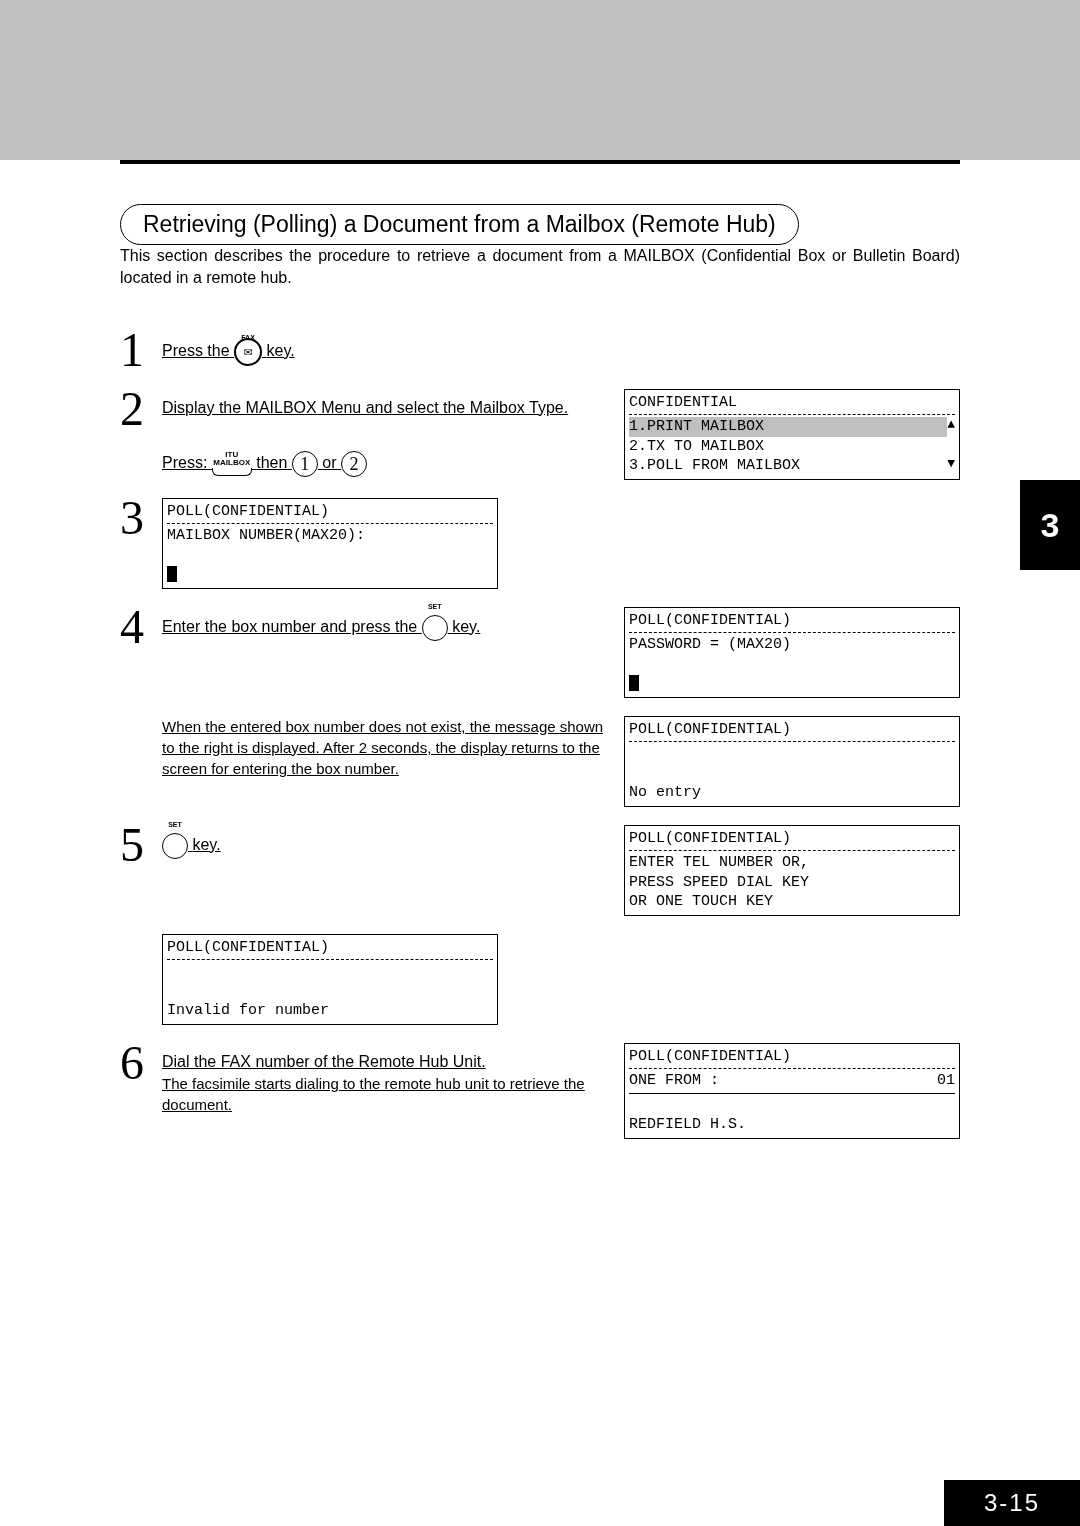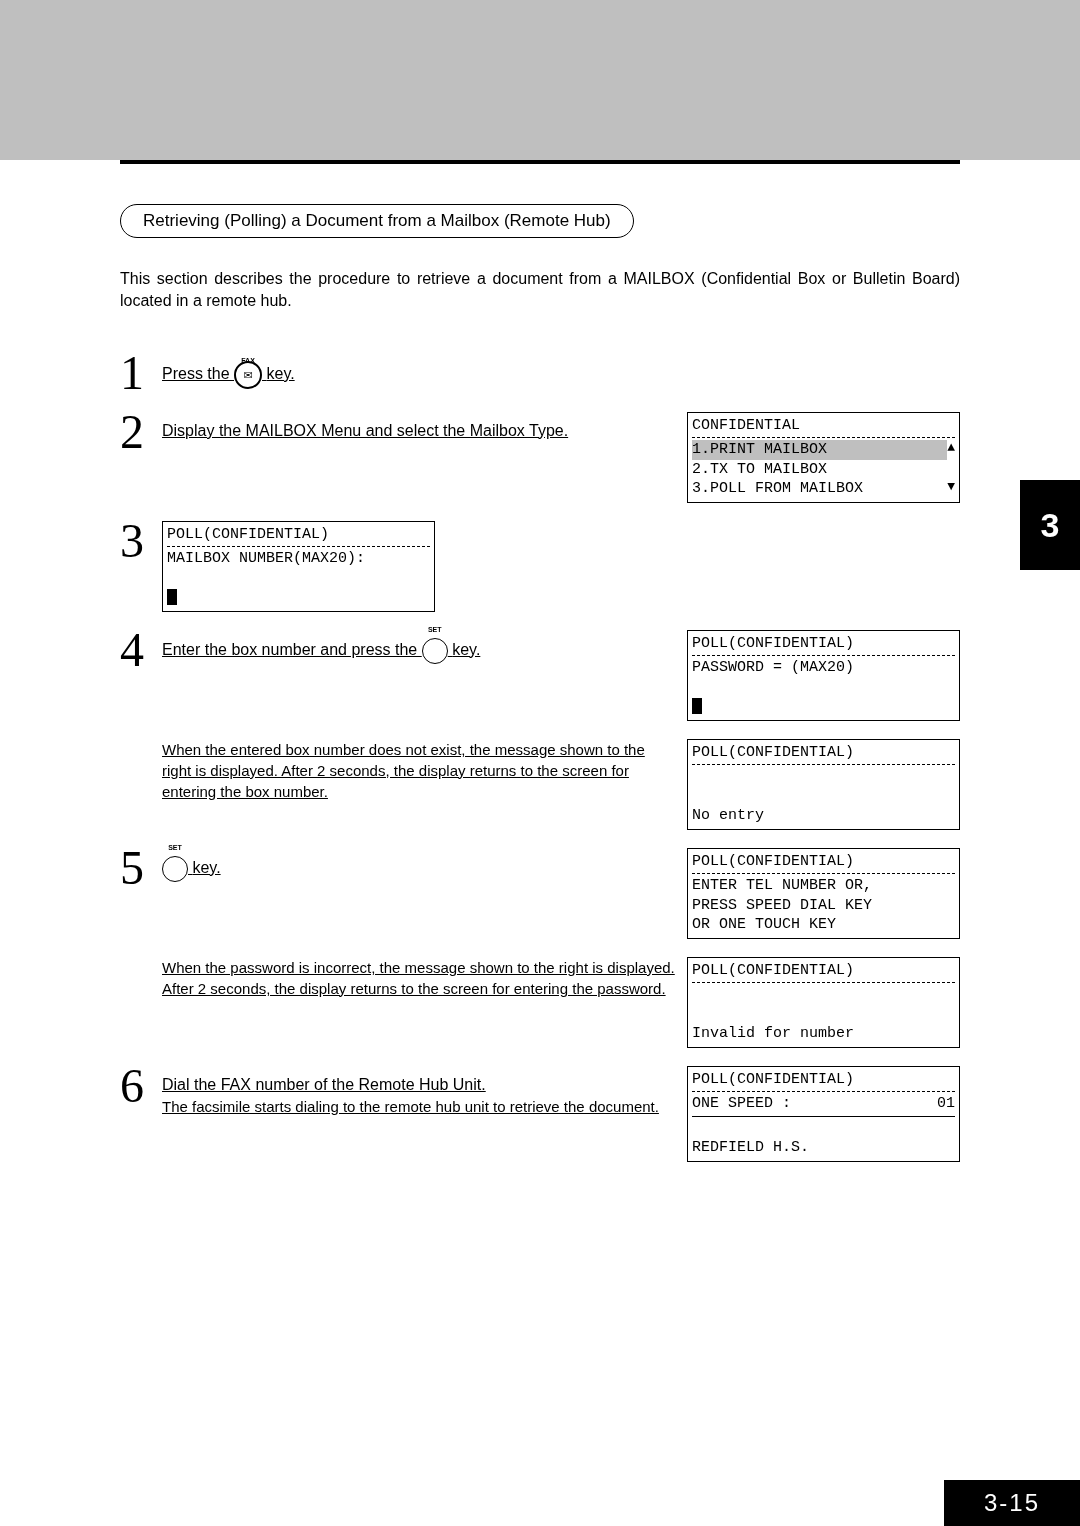--- a/index.html
+++ b/index.html
@@ -4,39 +4,39 @@
 <style>
   * { margin: 0; padding: 0; box-sizing: border-box; }
   body { font-family: Arial, Helvetica, sans-serif; font-size: 15px; color: #000; width: 1080px; height: 1526px; position: relative; background: #fff; }
   .top-gray { background: #bfbfbf; height: 160px; width: 100%; }
   .page-rule { border-top: 4px solid #000; margin: 0 120px 40px 120px; }
 
   .content { padding: 0 120px 0 120px; position: relative; }
 
   .title-pill {
     display: inline-block; border: 1.5px solid #000; border-radius: 24px;
-    padding: 6px 22px; font-size: 17px; margin-bottom: 30px;
+    padding: 6px 22px; font-size: 23px; 
   }
   .intro { font-size: 16px; margin-bottom: 40px; line-height: 1.4; text-align: justify; }
 
   .chapter-tab {
     position: absolute; right: 0; top: 480px; background: #000; color: #fff;
     width: 60px; height: 90px; display: flex; align-items: center; justify-content: center;
     font-size: 34px; font-weight: bold;
   }
 
   .step { display: flex; margin-bottom: 18px; align-items: flex-start; }
   .step-num { font-family: "Times New Roman", serif; font-size: 48px; line-height: 0.85; width: 42px; flex-shrink: 0; }
   .step-body { flex: 1; padding-top: 8px; padding-right: 12px; font-size: 16px; line-height: 1.4; text-decoration: underline; }
   .subtext { font-size: 15px; line-height: 1.4; }
   .note-row { display: flex; margin-bottom: 18px; margin-left: 42px; }
   .note-row .step-body { padding-top: 0; }
 
   .screen {
-    width: 273px; flex-shrink: 0; border: 1.5px solid #000; font-family: "Courier New", monospace;
+    width: 336px; flex-shrink: 0; border: 1.5px solid #000; font-family: "Courier New", monospace;
     font-size: 15px; padding: 3px 4px; background: #fff; line-height: 1.3; position: relative;
   }
   .screen .hdr { border-bottom: 1.5px dashed #000; padding-bottom: 2px; margin-bottom: 2px; display: flex; justify-content: space-between; align-items: center; }
   .screen .sel { background: #bfbfbf; display: inline-block; width: 100%; }
   .screen .row { display: flex; justify-content: space-between; align-items: flex-start; }
   .screen .cursor { display:inline-block; width: 10px; height: 16px; background: #000; vertical-align: middle; }
 
   .keycap-circle { display:inline-block; border:1.5px solid #000; border-radius:50%; width:26px; height:26px; text-align:center; line-height:24px; font-family:"Times New Roman",serif; font-size:18px; vertical-align:middle; }
   .keycap-empty { display:inline-block; border:1.5px solid #000; border-radius:50%; width:26px; height:26px; vertical-align:middle; position:relative; }
   .keycap-set { font-size:7px; font-weight:bold; text-align:center; position:absolute; top:-14px; left:0; right:0; }
@@ -79,20 +79,32 @@
       <span> key.</span>
     </div>
   </div>
 
   
   <div class="step">
     <div class="step-num">2</div>
     <div class="step-body">
       <div>Display the MAILBOX Menu and select the Mailbox Type.</div>
       <div style="height:32px"></div>
+      <div>
+        <span>Press: </span>
+        <span class="keycap-mailbox">
+          <span>ITU</span><br>
+          <span>MAILBOX</span>
+          <div class="ubox"></div>
+        </span>
+        <span> then </span>
+        <span class="keycap-circle">1</span>
+        <span> or </span>
+        <span class="keycap-circle">2</span>
+      </div>
     </div>
     <div class="screen">
       <div class="hdr">
           <span>CONFIDENTIAL</span>
         </div>
       <div class="row">
           <span class="sel">1.PRINT MAILBOX</span>
           <span class="arrow-up">▲</span>
         </div>
       <div>2.TX TO MAILBOX</div>
@@ -163,21 +175,20 @@
           <span>POLL(CONFIDENTIAL)</span>
         </div>
       <div>ENTER TEL NUMBER OR,</div>
       <div>PRESS SPEED DIAL KEY</div>
       <div>OR ONE TOUCH KEY</div>
     </div>
   </div>
 
   
   <div class="note-row">
-    <div class="step-body subtext">When the password is incorrect, the message shown to the right is displayed. After 2 seconds, the display returns to the screen for entering the password.</div>
     <div class="screen">
       <div class="hdr">
           <span>POLL(CONFIDENTIAL)</span>
         </div>
       <div>&nbsp;</div>
         <div>&nbsp;</div>
       <div>Invalid for number</div>
     </div>
   </div>
 
@@ -186,21 +197,21 @@
     <div class="step-num">6</div>
     <div class="step-body">
       <div>Dial the FAX number of the Remote Hub Unit.</div>
       <div class="subtext">The facsimile starts dialing to the remote hub unit to retrieve the document.</div>
     </div>
     <div class="screen">
       <div class="hdr">
           <span>POLL(CONFIDENTIAL)</span>
         </div>
       <div class="row" style="border-bottom:1.5px solid #000; padding-bottom:2px; margin-bottom:2px;">
-        <span>ONE SPEED :</span>
+        <span>ONE FROM :</span>
         <span>01</span>
       </div>
       <div>&nbsp;</div>
       <div>REDFIELD H.S.</div>
     </div>
   </div>
 
 </div>
 
 <div class="footer-bar">3-15</div>

